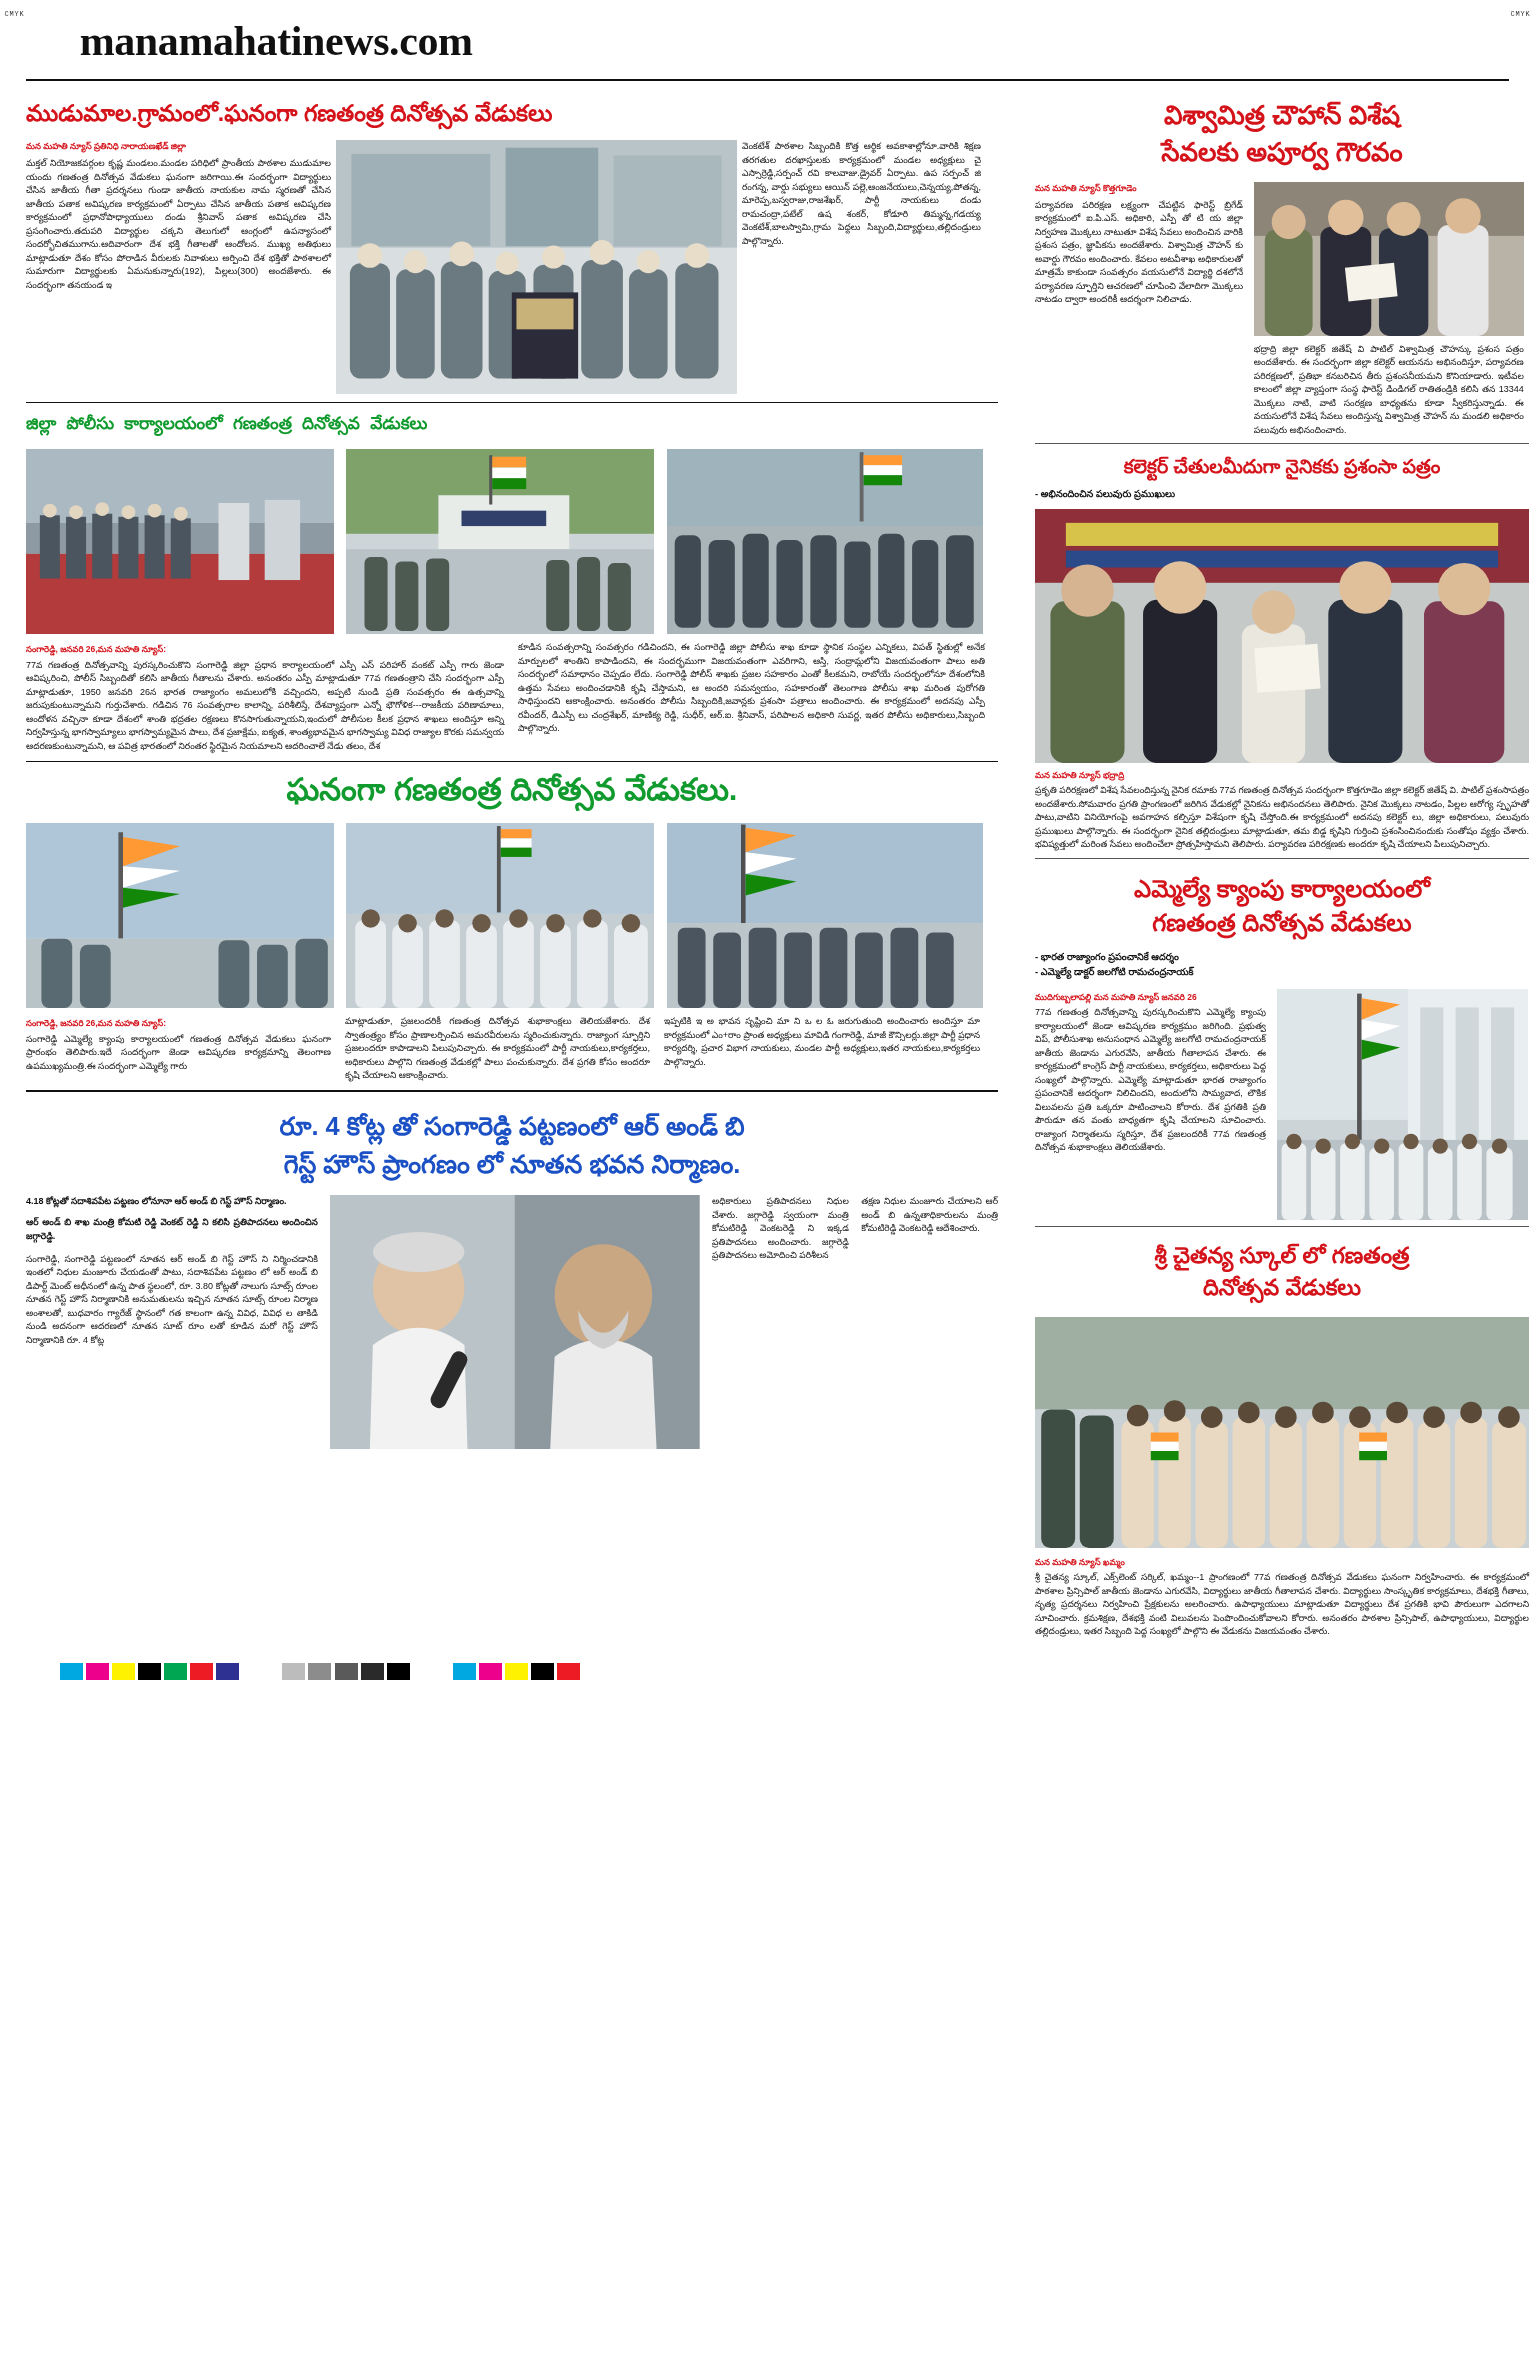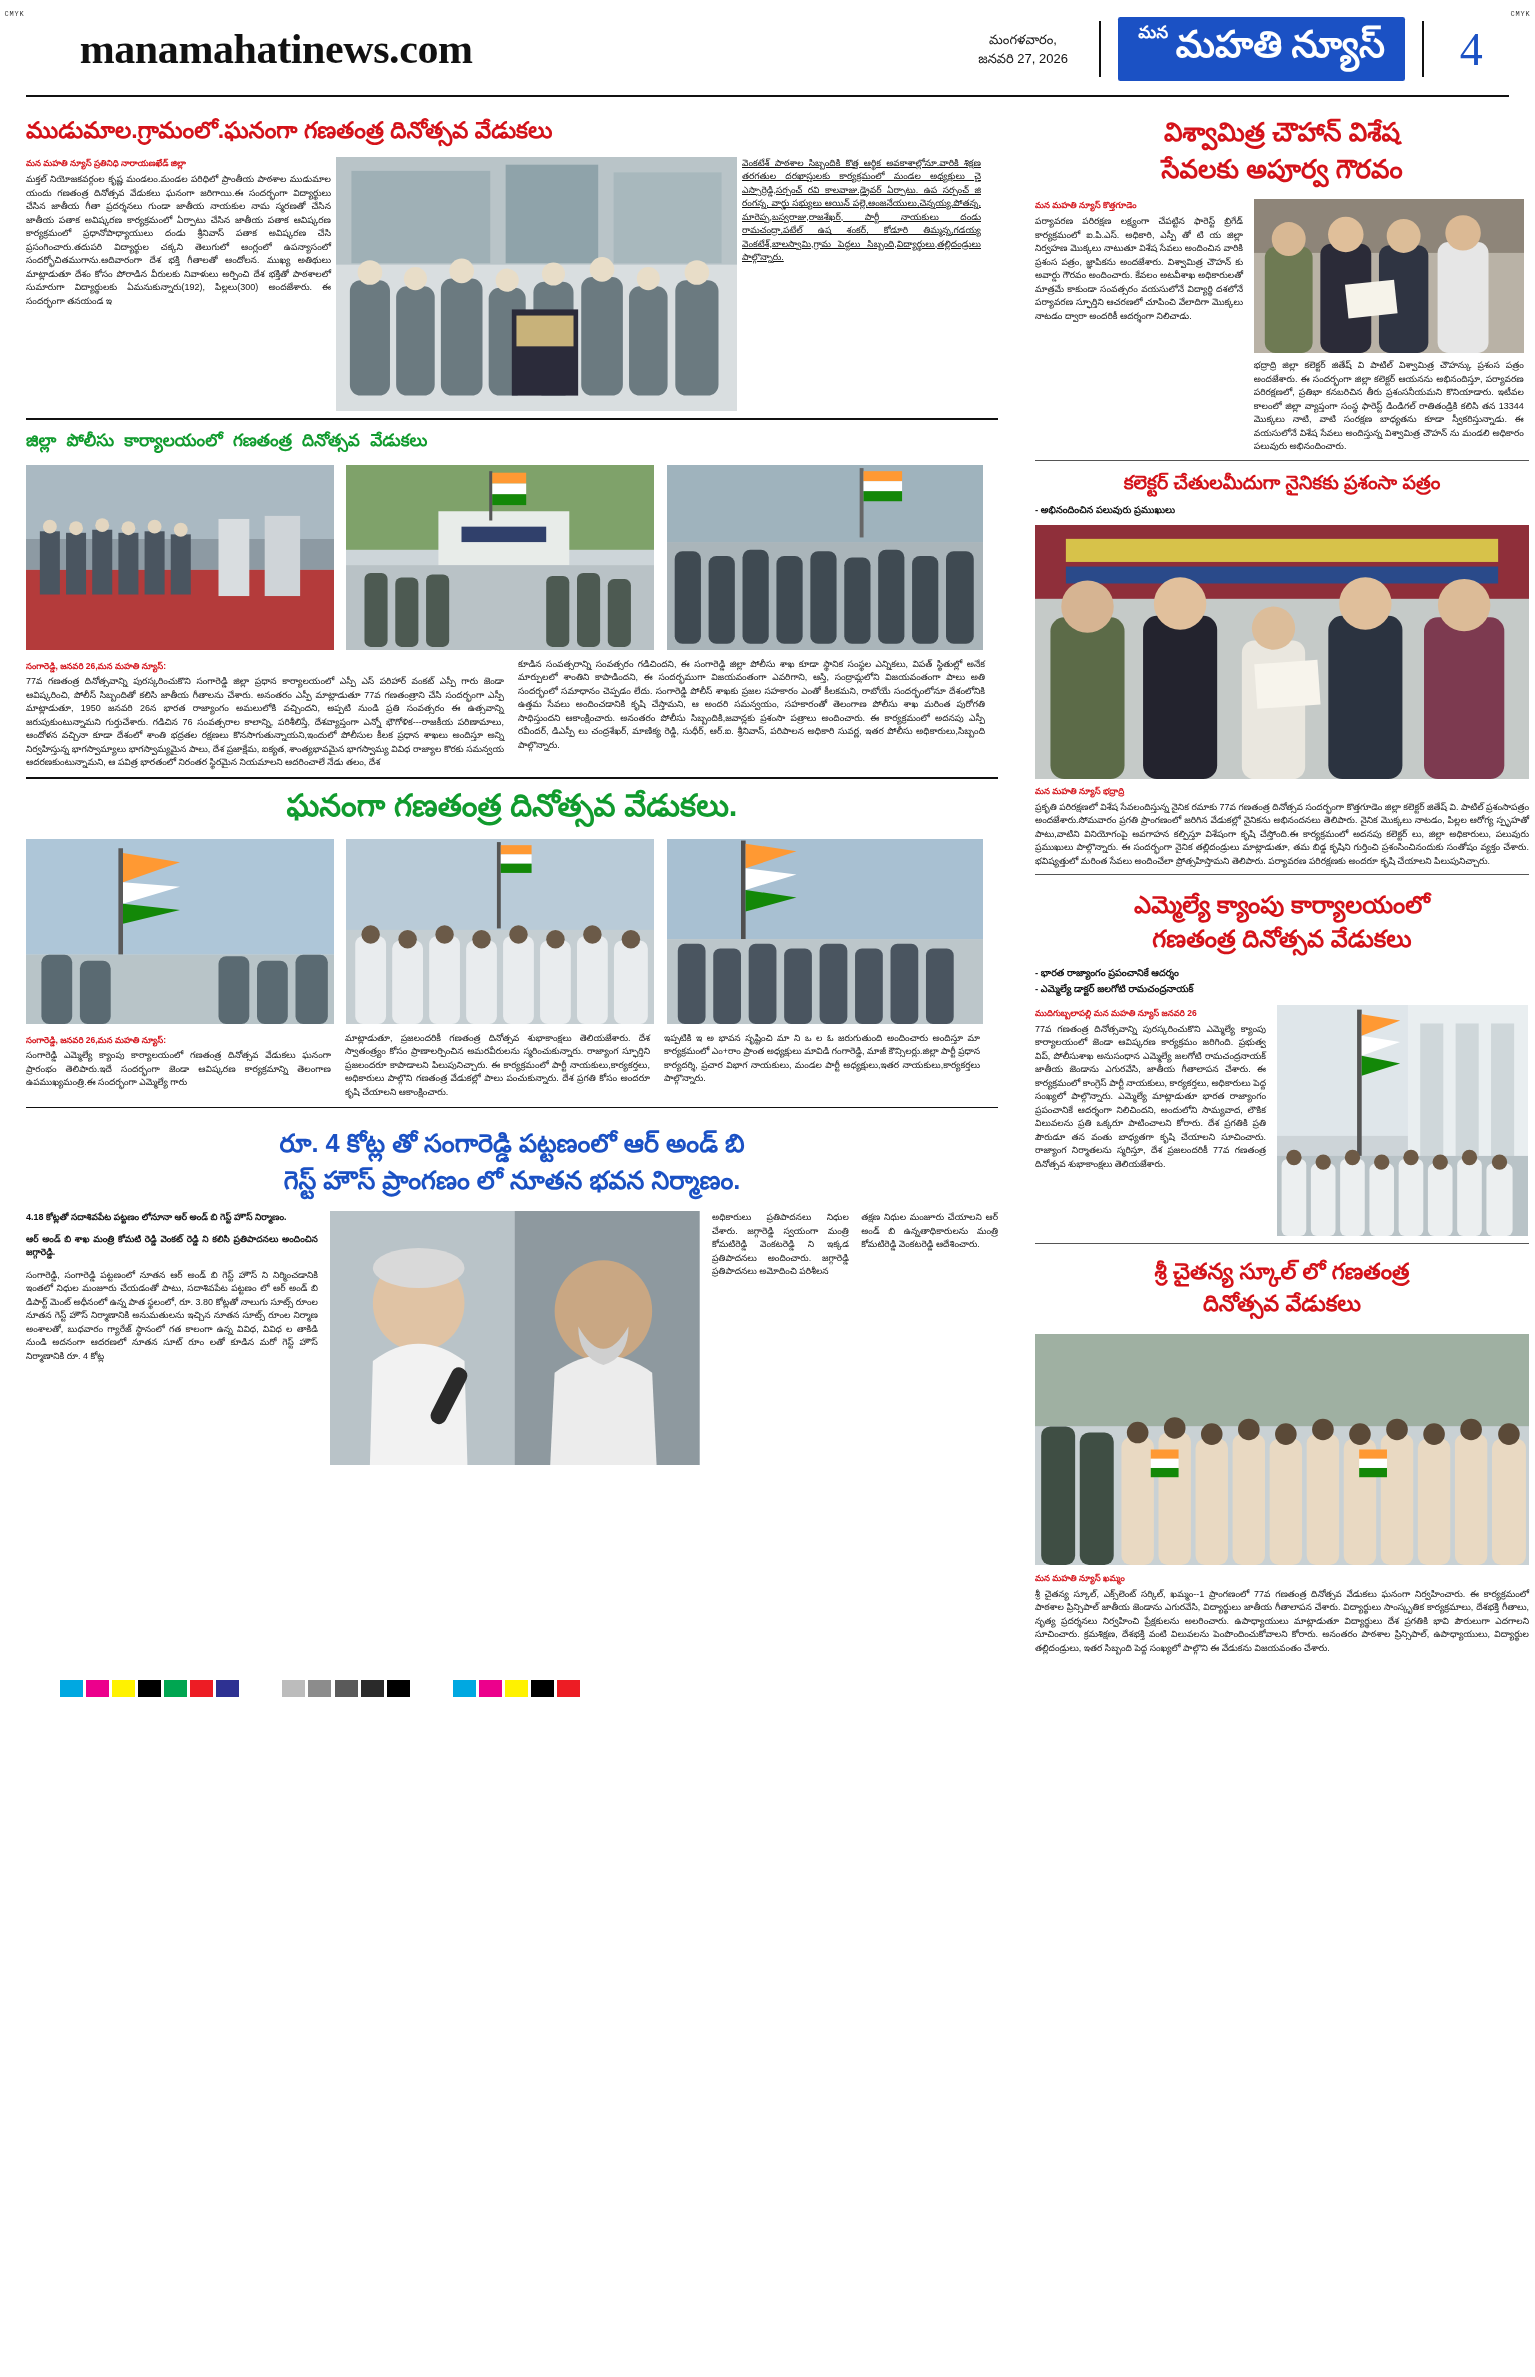--- a/index.html
+++ b/index.html
@@ -79,33 +79,20 @@
 </head>
 <body>
 
 <div class="page">
 
   <span class="corner-mark cm-left">CMYK</span>
   <span class="corner-mark cm-right">CMYK</span>
 
   <div class="masthead">
     <div class="site-url">manamahatinews.com</div>
-    <div class="mast-right">
-      <div class="date-box">
-        <div>మంగళవారం,</div>
-        <div>జనవరి 27,  2026</div>
-      </div>
-      <div class="vrule"></div>
-      <div class="brand-box">
-        <span class="brand-mana">మన</span>
-        <span class="brand-main">మహతి న్యూస్</span>
-      </div>
-      <div class="vrule"></div>
-      <div class="page-num">4</div>
-    </div>
   </div>
 
   <div class="main-grid">
 
     <div class="col-left">
 
       <div class="story">
         <div class="headline h-red story-head-1" style="text-align:left; padding:7.7px 0 10.8px 0;">ముడుమాల.గ్రామంలో.ఘనంగా గణతంత్ర దినోత్సవ వేడుకలు</div>
         <div style="display:flex; gap:5px;">
           <div style="width:305px;">
@@ -137,21 +124,21 @@
                   <circle cx="222" cy="160" r="15"></circle>
                 <circle cx="282" cy="152" r="15"></circle>
                   <circle cx="345" cy="146" r="16"></circle>
                 <circle cx="405" cy="158" r="15"></circle>
                   <circle cx="468" cy="150" r="16"></circle>
               </g>
               <rect x="228" y="198" width="86" height="112" fill="#2b2b3a"></rect>
               <rect x="234" y="206" width="74" height="40" fill="#c8b27a"></rect>
             </svg>
           </div>
-          <div style="width:239px;text-decoration:underline;">
+          <div style="width:239px;">
             <div class="body-text">వెంకటేశ్ పాఠశాల సిబ్బందికి కొత్త ఆర్థిక అవకాశాల్లోనూ.వారికి శిక్షణ తరగతుల దరఖాస్తులకు కార్యక్రమంలో మండల అధ్యక్షులు చై ఎస్సార్రెడ్డి,సర్పంచ్ రవి కాలవాజు.డ్రైవర్ ఏర్పాటు. ఉప సర్పంచ్ జి రంగన్న, వార్డు సభ్యులు ఆయిన్ పల్లె,ఆంజనేయులు,చెన్నయ్య,పోతన్న, మారెప్ప,బస్వరాజు,రాజశేఖర్, పార్టీ నాయకులు దండు రామచంద్రా,పటేల్ ఉష శంకర్, కోడూరి తిమ్మన్న,గడయ్య వెంకటేశ్,బాలస్వామి,గ్రామ పెద్దలు సిబ్బంది,విద్యార్థులు,తల్లిదండ్రులు పాల్గొన్నారు.</div>
           </div>
         </div>
       </div>
 
       <div class="rule"></div>
 
       <div class="story">
         <div class="headline h-green story-head-2" style="text-align:left; padding:3.1px 0 12.3px 0;">జిల్లా పోలీసు కార్యాలయంలో గణతంత్ర దినోత్సవ వేడుకలు</div>
 

